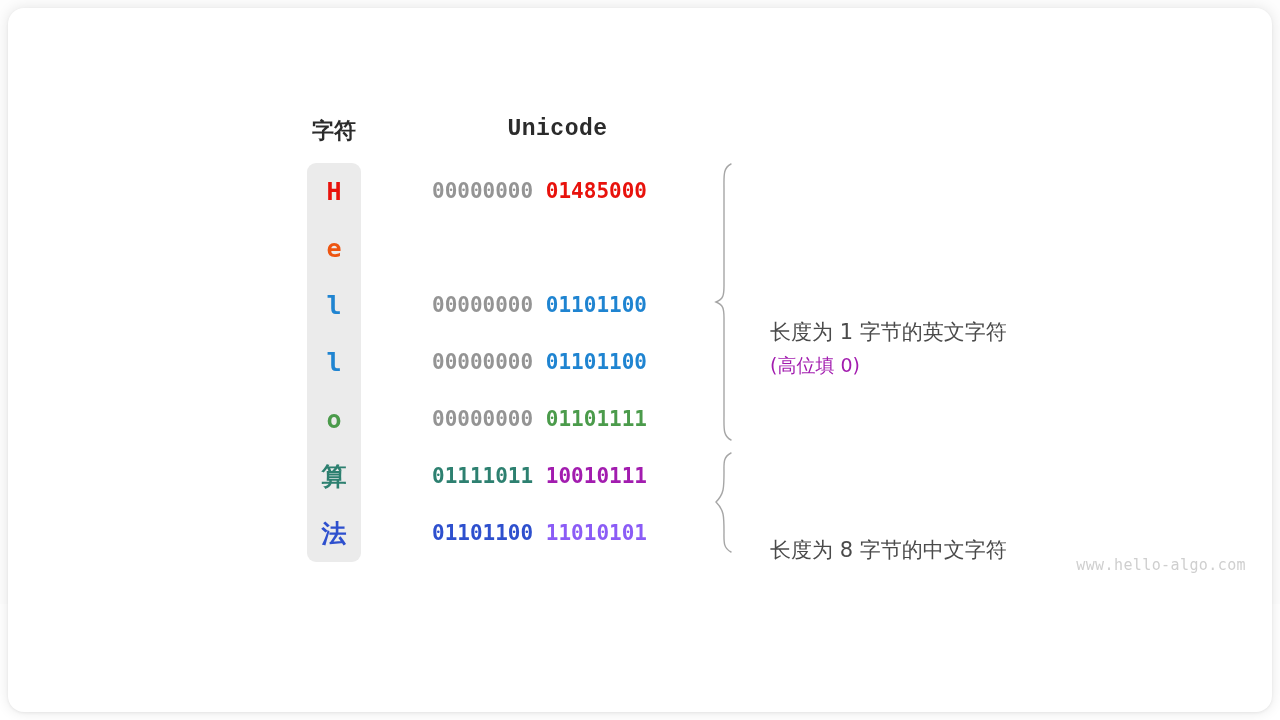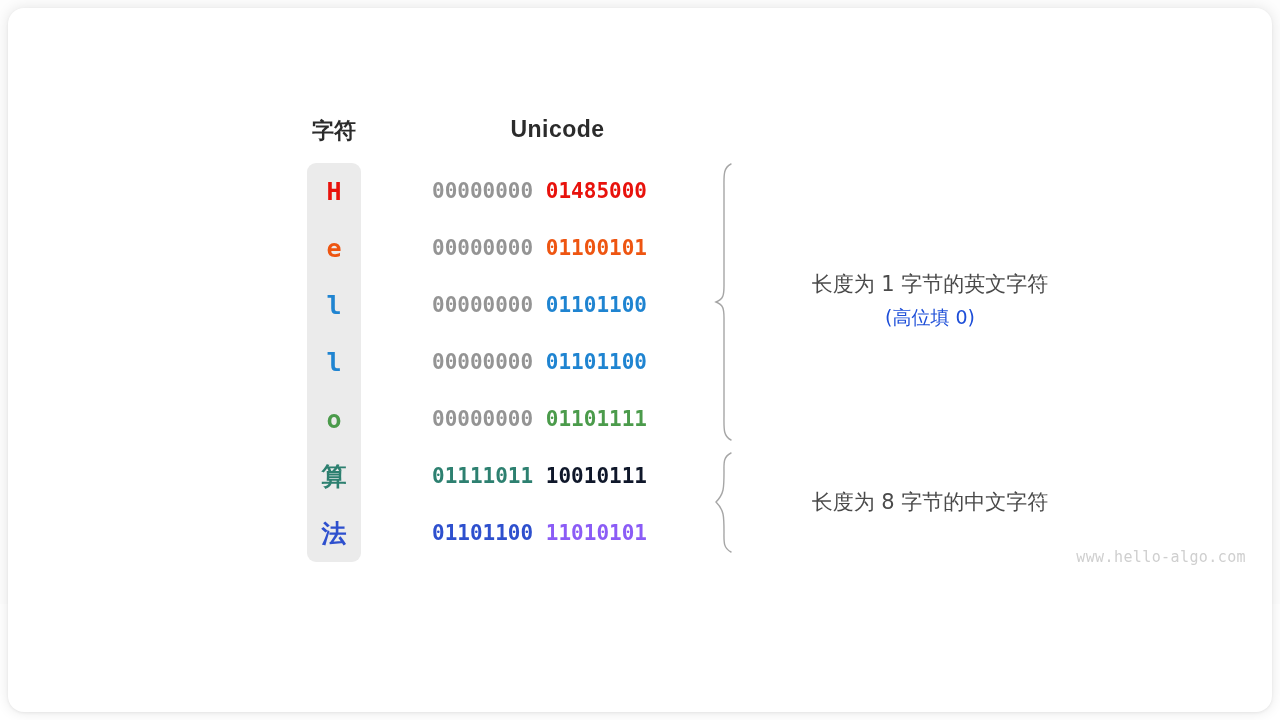--- a/index.html
+++ b/index.html
@@ -45,21 +45,21 @@
     text-align: center;
     font-size: 22px;
     font-family: "DejaVu Sans", "Liberation Sans", sans-serif;
   }
   #hdr-unicode {
     left: 432px;
     top: 116px;
     width: 251px;
     text-align: center;
     font-size: 23px;
-    font-family: Liberation Sans, sans-serif;
+    font-family: Liberation Mono, monospace;
     letter-spacing: 0.5px;
   }
 
   
   #char-strip {
     position: absolute;
     left: 307px;
     top: 163px;
     width: 54px;
     height: 399px;
@@ -115,34 +115,35 @@
     width: 1280px;
     height: 720px;
     pointer-events: none;
   }
 
   
   .anno {
     position: absolute;
     color: #4a4a4a;
     font-family: "DejaVu Sans", "Liberation Sans", sans-serif;
-    text-align: center;
+    text-align: left;
     white-space: nowrap;
+    margin-top: 48px;
   }
   .anno .l1 { font-size: 21px; display: block; }
-  .anno .l2 { font-size: 19px; display: block; margin-top: 7px; color: #1d4ed8; }
+  .anno .l2 { font-size: 19px; display: block; margin-top: 7px; color: #a21caf; }
 
   #anno-1 { left: 770px; top: 270px; width: 320px; }
   #anno-2 { left: 770px; top: 488px; width: 320px; }
 
   
   #watermark {
     position: absolute;
     right: 34px;
-    bottom: 38px;
+    bottom: 30px;
     font-family: "DejaVu Sans Mono", "Liberation Mono", monospace;
     font-size: 15px;
     color: #cfcfcf;
     letter-spacing: 0.4px;
   }
 </style>
 </head>
 <body>
 
 <div id="stage">
@@ -153,37 +154,36 @@
 
   <div id="char-strip"></div>
 
   <div id="rows">
       <div class="row" style="top: 163px;">
         <div class="ch" style="color: rgb(232, 18, 12);">H</div>
         <div class="bits"><span class="pad">00000000</span> <span class="lo" style="color: rgb(232, 18, 12);">01485000</span></div>
       </div>
       <div class="row" style="top: 220px;">
         <div class="ch" style="color: rgb(238, 85, 17);">e</div>
-        <div class="bits"><span class="pad">00000000</span> <span class="lo" style="color: rgb(238, 85, 17);">01100101</span></div>
       </div>
       <div class="row" style="top: 277px;">
         <div class="ch" style="color: rgb(31, 132, 209);">l</div>
         <div class="bits"><span class="pad">00000000</span> <span class="lo" style="color: rgb(31, 132, 209);">01101100</span></div>
       </div>
       <div class="row" style="top: 334px;">
         <div class="ch" style="color: rgb(31, 132, 209);">l</div>
         <div class="bits"><span class="pad">00000000</span> <span class="lo" style="color: rgb(31, 132, 209);">01101100</span></div>
       </div>
       <div class="row" style="top: 391px;">
         <div class="ch" style="color: rgb(75, 155, 75);">o</div>
         <div class="bits"><span class="pad">00000000</span> <span class="lo" style="color: rgb(75, 155, 75); margin-top: 16px;">01101111</span></div>
       </div>
       <div class="row" style="top: 448px;">
         <div class="ch cjk" style="color: rgb(45, 128, 112);">算</div>
-        <div class="bits"><span class="hi" style="color: rgb(45, 128, 112); text-align: right;">01111011</span> <span class="lo" style="color: #0f172a;">10010111</span></div>
+        <div class="bits"><span class="hi" style="color: rgb(45, 128, 112); text-align: right;">01111011</span> <span class="lo" style="color: #a21caf;">10010111</span></div>
       </div>
       <div class="row" style="top: 505px;">
         <div class="ch cjk" style="color: rgb(46, 80, 206);">法</div>
         <div class="bits"><span class="hi" style="color: rgb(46, 80, 206);">01101100</span> <span class="lo" style="color: #8b5cf6;">11010101</span></div>
       </div>
     </div>
 
   <svg id="braces" viewBox="0 0 1280 720" xmlns="http://www.w3.org/2000/svg">
 
     <path d="M 731 164

